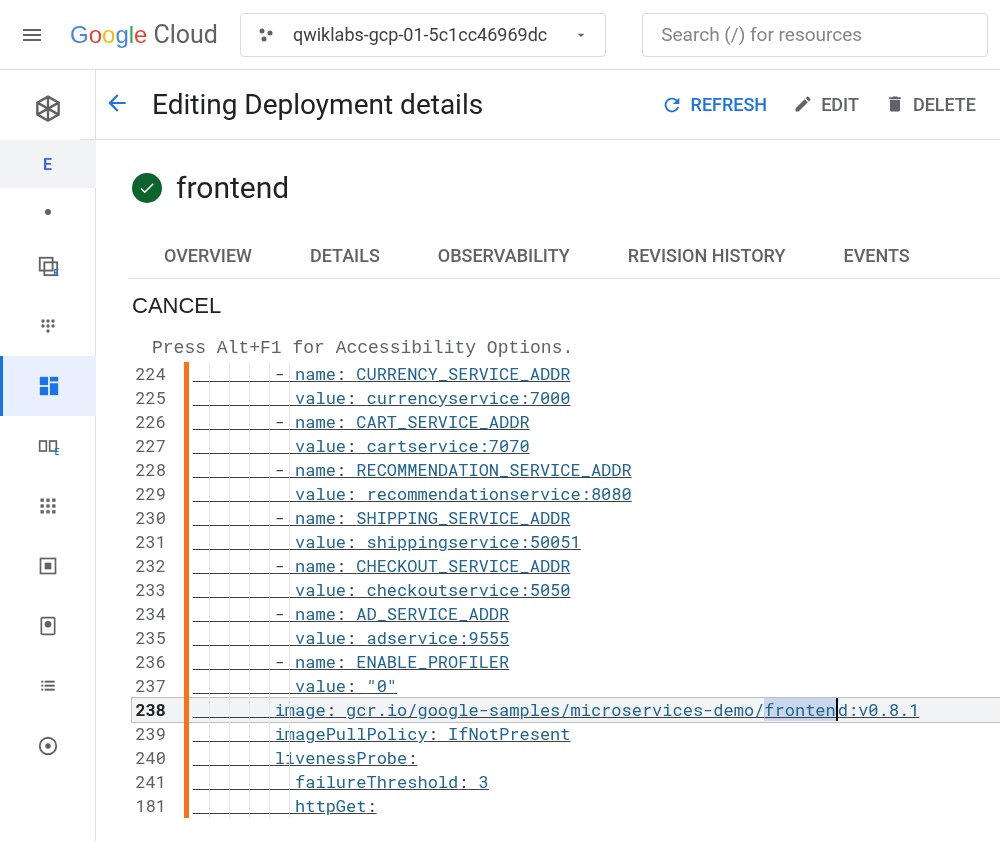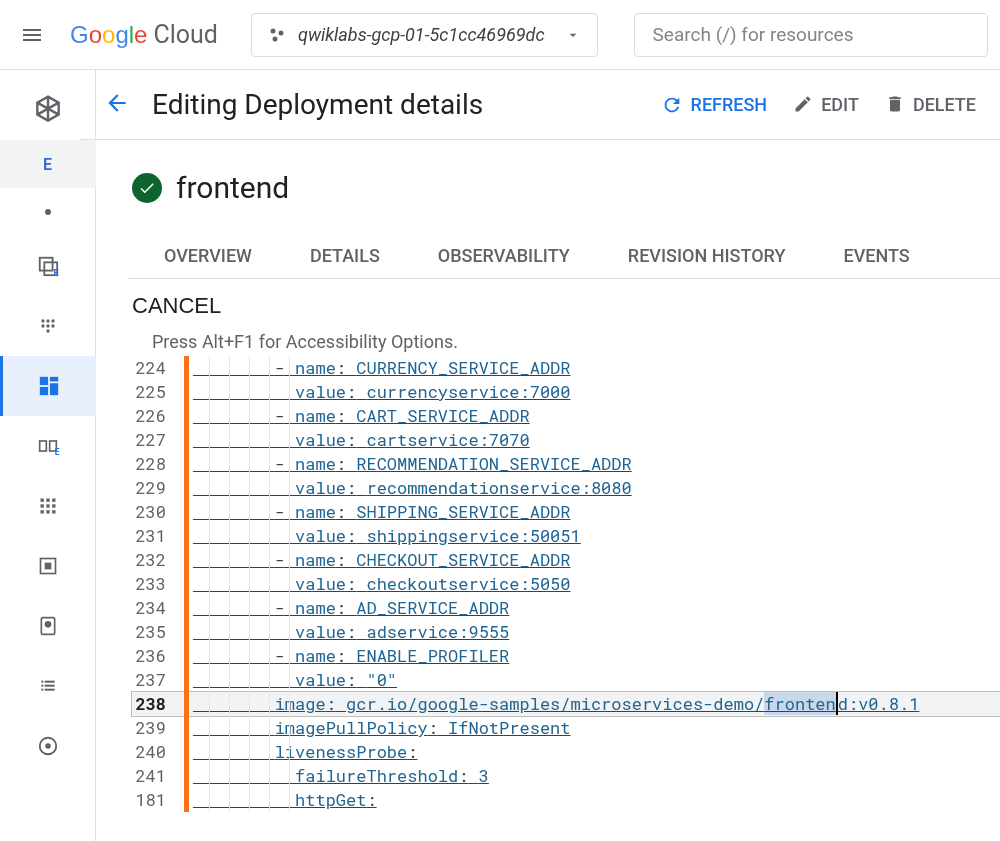--- a/index.html
+++ b/index.html
@@ -5,21 +5,21 @@
     * { box-sizing: border-box; margin: 0; padding: 0; }
     body { font-family: 'Google Sans', Roboto, Arial, sans-serif; background: #fff; overflow: hidden; width: 1000px; height: 841px; position: relative; }
     
     
     .top-bar { height: 70px; display: flex; align-items: center; padding: 0 12px; border-bottom: 1px solid #e0e0e0; gap: 18px; }
     .hamburger { width: 40px; height: 40px; display: flex; align-items: center; justify-content: center; cursor: pointer; }
     .google-logo { display: flex; align-items: center; font-size: 24px; font-weight: 400; gap: 2px; }
     .google-word { font-family: 'Product Sans', Arial, sans-serif; }
     .g-blue { color: #4285F4; } .g-red { color: #EA4335; } .g-yellow { color: #FBBC05; } .g-green { color: #34A853; }
     .cloud-text { color: #5f6368; font-size: 25px; margin-left: 4px; }
-    .project-selector { border: 1px solid #dadce0; border-radius: 4px; height: 44px; padding: 0 16px; display: flex; align-items: center; gap: 12px; cursor: pointer; margin-left: 15px; font-style: italic; }
+    .project-selector { border: 1px solid #dadce0; border-radius: 4px; height: 44px; padding: 0 16px; display: flex; align-items: center; gap: 18px; cursor: pointer; margin-left: 4px; }
     .project-dots { position: relative; width: 18px; height: 18px; }
     .project-name { color: #3c4043; font-size: 18px; }
     .dropdown-arrow { margin-left: 8px; }
     .search-box { border: 1px solid #dadce0; border-radius: 4px; height: 44px; padding: 0 18px; flex: 1; margin-left: 18px; display: flex; align-items: center; color: #80868b; font-size: 19px; overflow: hidden; white-space: nowrap; }
     
     
     .sidebar { position: absolute; left: 0; top: 70px; bottom: 0; width: 96px; border-right: 1px solid #e0e0e0; display: flex; flex-direction: column; align-items: center; padding-top: 10px; }
     .sidebar-icon { width: 96px; height: 60px; display: flex; align-items: center; justify-content: center; cursor: pointer; color: #5f6368; }
     .sidebar-icon.active { background: #e8f0fe; border-left: 3px solid #1a73e8; color: #1a73e8; }
     .sidebar-letter { font-size: 16px; font-weight: 600; color: #3367d6; }
@@ -38,21 +38,21 @@
     .resource-header { display: flex; align-items: center; gap: 14px; margin-bottom: 28px; }
     .check-badge { width: 30px; height: 30px; background: #0d652d; border-radius: 50%; display: flex; align-items: center; justify-content: center; }
     .resource-name { font-size: 30px; color: #202124; font-weight: 400; }
     
     .tabs { display: flex; gap: 58px; border-bottom: 1px solid #e0e0e0; padding-left: 36px; margin-left: -4px; }
     .tab { padding: 12px 0; color: #5f6368; font-size: 18px; font-weight: 500; cursor: pointer; white-space: nowrap; }
     
     .button-row { display: flex; gap: 24px; align-items: center; margin-top: 14px; }
     .btn-save { background: #1a73e8; color: #fff; border: none; padding: 12px 22px; border-radius: 4px; font-size: 18px; font-weight: 500; cursor: pointer; }
     .btn-cancel { background: none; border: none; color: #202124; font-size: 22px; font-weight: 500; cursor: pointer; }
-    .help-text { color: #5f6368; font-size: 18px; margin-top: 12px; margin-left: 20px; }
+    .help-text { color: #5f6368; font-size: 18px; margin-top: 19px; margin-left: 20px; font-family: Liberation Mono, monospace; }
     
     
     .editor { margin-top: 4px; font-family: 'Roboto Mono', Consolas, monospace; font-size: 17px; line-height: 24px; position: relative; }
     .editor-line { display: flex; height: 24px; }
     .gutter { width: 52px; text-align: right; color: #5f6368; padding-right: 18px; user-select: none; }
     .code-content { flex: 1; white-space: pre; color: #3c4043; position: relative; border-left: 5px solid #f97316; padding-left: 4px; text-decoration: underline; }
     .guide { position: absolute; top: 0; bottom: 0; width: 1px; background: #e8e8e8; }
     .yaml-key { color: #206593; }
     .yaml-value { color: #206593; }
     .yaml-dash { color: #3c4043; }

